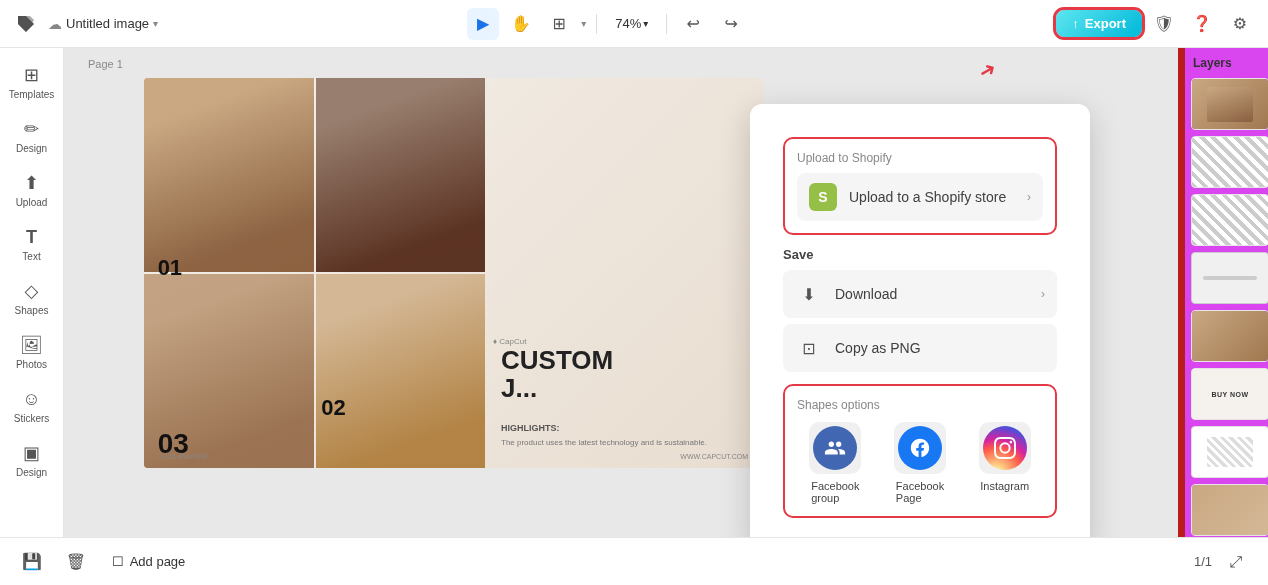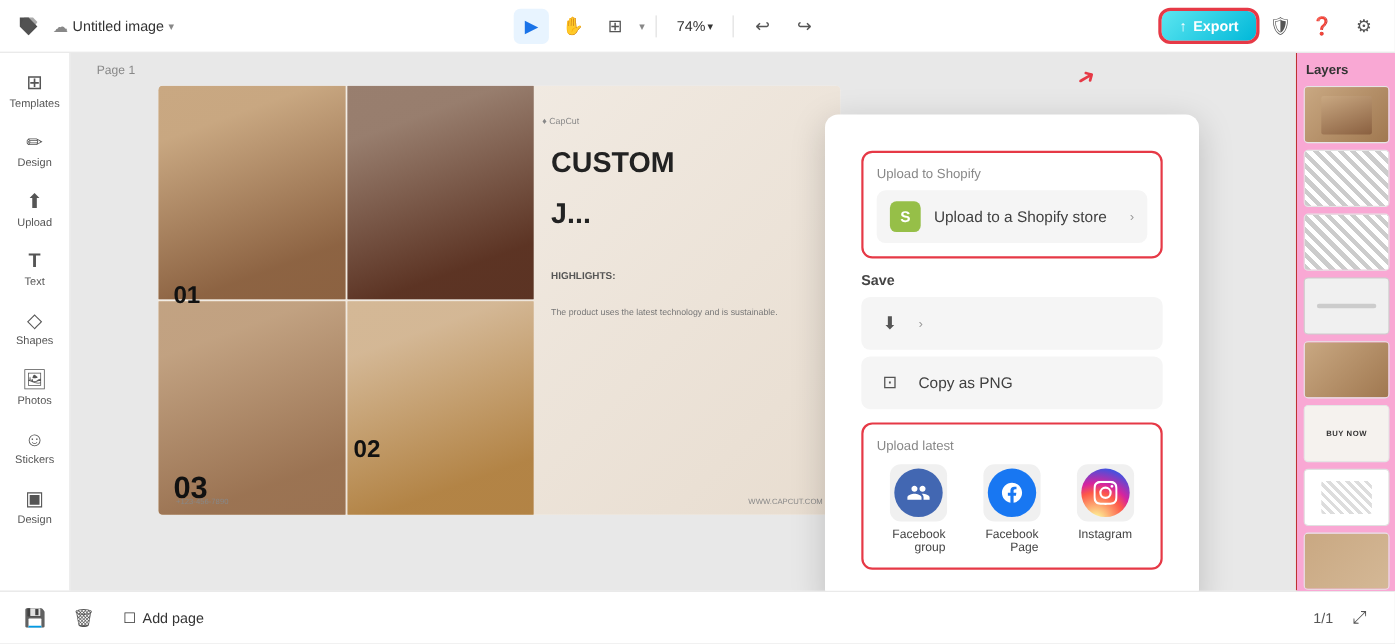--- a/index.html
+++ b/index.html
@@ -99,38 +99,38 @@
     }
     .canvas-inner {
       width: 100%;
       height: 100%;
       position: relative;
       background: linear-gradient(135deg, #f5f0ea 0%, #e8ddd0 100%);
       display: flex;
       align-items: stretch;
     }
     .canvas-left { width: 55%; position: relative; }
-    .canvas-right { width: 45%; display: flex; flex-direction: column; padding: 20px 16px; justify-content: flex-start; gap: 18px; }
+    .canvas-right { width: 45%; display: flex; flex-direction: column; padding: 20px 16px; justify-content: flex-end; }
     .photo-grid { display: grid; grid-template-columns: 1fr 1fr; grid-template-rows: 1fr 1fr; height: 100%; gap: 2px; }
     .photo-cell { background: #c9a882; }
     .photo-cell.p1 { background: linear-gradient(160deg, #c9a882, #a07850); }
     .photo-cell.p2 { background: linear-gradient(160deg, #8a7060, #6a5040); }
     .photo-cell.p3 { background: linear-gradient(160deg, #b0956f, #c5a87a); }
     .photo-cell.p4 { background: linear-gradient(160deg, #d4b896, #c8a070); }
     .capcut-badge { position: absolute; top: 8px; right: 8px; font-size: 8px; color: #888; }
     .custom-text { font-size: 26px; font-weight: 900; color: #222; line-height: 1.1; }
     .highlights { margin-top: 12px; font-size: 9px; color: #555; font-weight: 700; }
     .highlight-desc { font-size: 8px; color: #777; margin-top: 4px; line-height: 1.4; }
     .footer-bar { position: absolute; bottom: 8px; left: 0; right: 0; display: flex; justify-content: space-between; padding: 0 16px; font-size: 7px; color: #888; }
 
     
     .layers-panel {
       width: 90px;
-      background: #f9a8d4;
-      border-left: 1px solid #b91c1c;
+      background: #d946ef;
+      border-left: 7px solid #b91c1c;
       padding: 8px 6px;
       overflow-y: auto;
     }
     .layers-title { font-size: 12px; font-weight: 600; color: #333; margin-bottom: 8px; padding: 0 2px; }
     .layer-thumb {
       width: 78px;
       height: 52px;
       background: #ddd;
       border-radius: 4px;
       margin-bottom: 6px;
@@ -206,21 +206,21 @@
       border-radius: 10px;
       padding: 12px;
     }
     .upload-options-title { font-size: 12px; color: #888; font-weight: 500; margin-bottom: 10px; }
     .social-buttons { display: flex; gap: 8px; justify-content: space-around; }
     .social-item { display: flex; flex-direction: column; align-items: center; gap: 6px; cursor: pointer; flex: 1; }
     .social-circle { width: 52px; height: 52px; border-radius: 10px; background: #f0f0f0; display: flex; align-items: center; justify-content: center; }
     .fb-group-circle { background: #4267B2; border-radius: 50%; width: 44px; height: 44px; display: flex; align-items: center; justify-content: center; }
     .fb-page-circle { background: #1877F2; border-radius: 50%; width: 44px; height: 44px; display: flex; align-items: center; justify-content: center; }
     .ig-circle { background: radial-gradient(circle at 30% 107%, #fdf497 0%, #fdf497 5%, #fd5949 45%, #d6249f 60%, #285AEB 90%); border-radius: 50%; width: 44px; height: 44px; display: flex; align-items: center; justify-content: center; }
-    .social-label { font-size: 11px; color: #444; text-align: right; }
+    .social-label { font-size: 11px; color: #444; text-align: left; }
   </style>
 </head>
 <body>
 
 <div class="topbar">
   <div class="topbar-left">
     <div class="logo-icon">
       <svg class="logo-svg" viewBox="0 0 24 24" fill="none">
         <path d="M4 4 L12 4 L20 12 L12 20 L4 12 Z" fill="#222" opacity="0.8"></path>
         <path d="M8 4 L16 4 L20 8 L12 20 L4 12 Z" fill="#555" opacity="0.5"></path>
@@ -348,30 +348,31 @@
           <div class="shopify-icon">S</div>
           <span class="menu-item-text">Upload to a Shopify store</span>
           <span class="menu-item-chevron">›</span>
         </div>
       </div>
 
       <div class="save-section">
         <div class="save-title">Save</div>
         <div class="menu-item-download">
           <div class="dl-icon">⬇</div>
+          <span class="menu-item-text">Download</span>
           <span class="menu-item-chevron">›</span>
         </div>
         <div class="menu-item-download">
           <div class="dl-icon">⊡</div>
           <span class="menu-item-text">Copy as PNG</span>
         </div>
       </div>
 
       <div class="upload-options-box">
-        <div class="upload-options-title">Upload latest</div>
+        <div class="upload-options-title">Shapes options</div>
         <div class="social-buttons">
 
           <div class="social-item">
             <div class="social-circle">
               <div class="fb-group-circle">
                 <svg width="22" height="22" viewBox="0 0 24 24" fill="white">
                   <path d="M16 11c1.66 0 2.99-1.34 2.99-3S17.66 5 16 5c-1.66 0-3 1.34-3 3s1.34 3 3 3zm-8 0c1.66 0 2.99-1.34 2.99-3S9.66 5 8 5C6.34 5 5 6.34 5 8s1.34 3 3 3zm0 2c-2.33 0-7 1.17-7 3.5V19h14v-2.5c0-2.33-4.67-3.5-7-3.5zm8 0c-.29 0-.62.02-.97.05 1.16.84 1.97 1.97 1.97 3.45V19h6v-2.5c0-2.33-4.67-3.5-7-3.5z"></path>
                 </svg>
               </div>
             </div>

